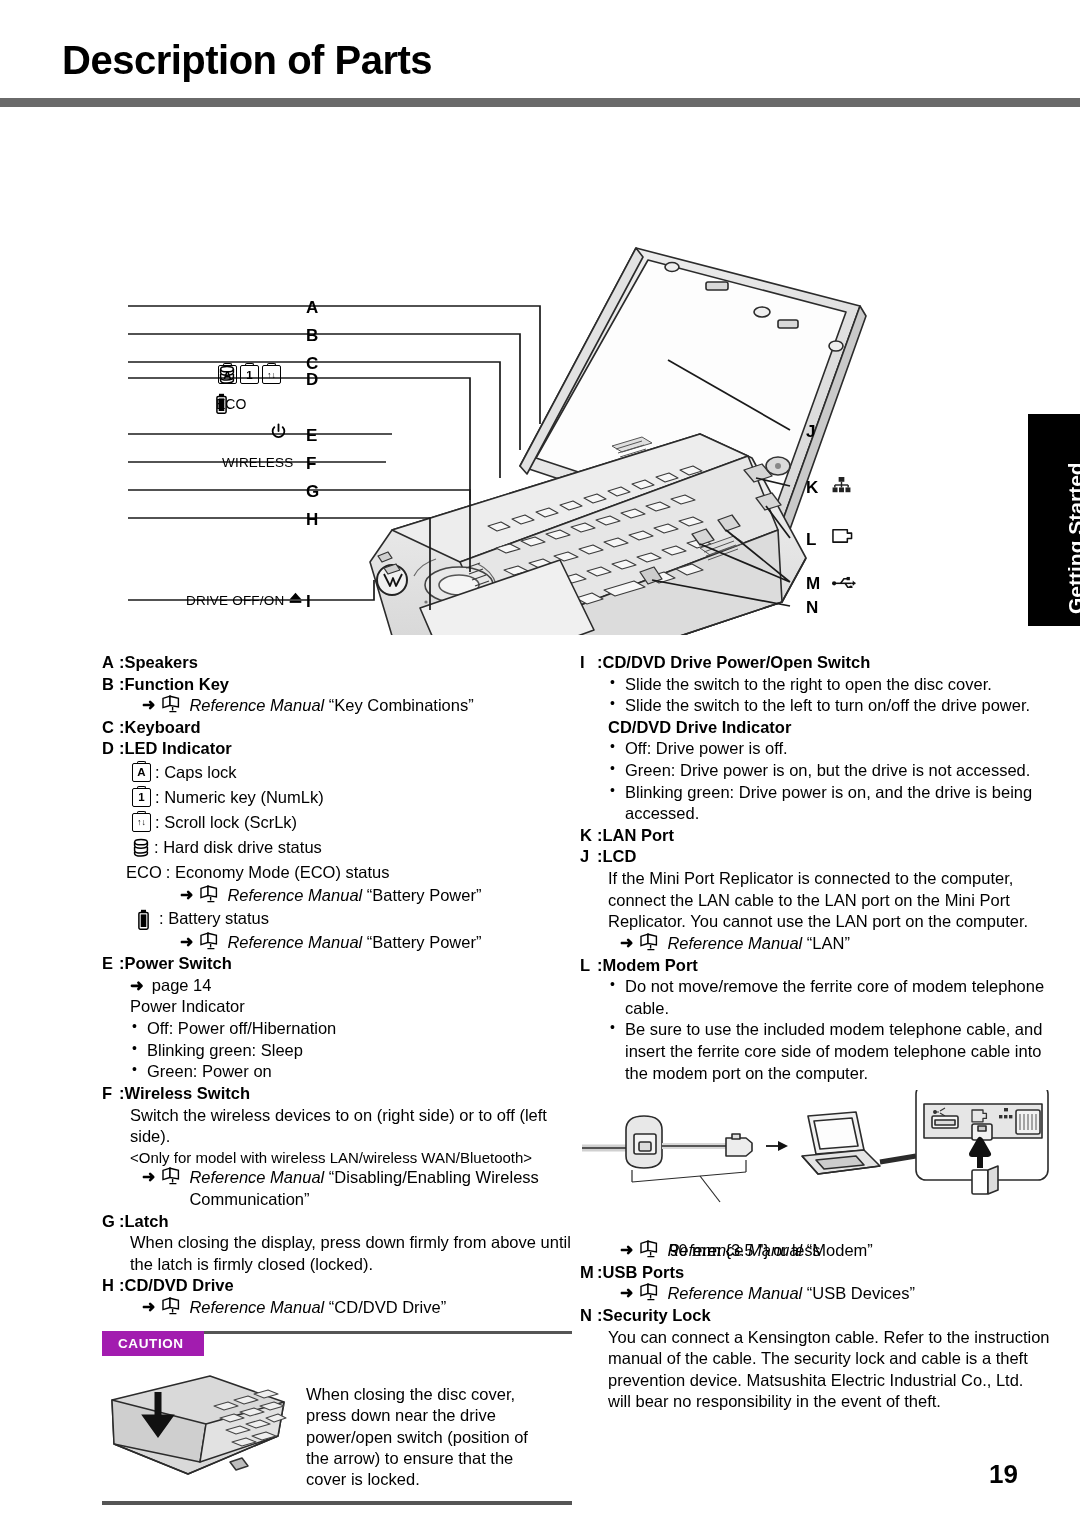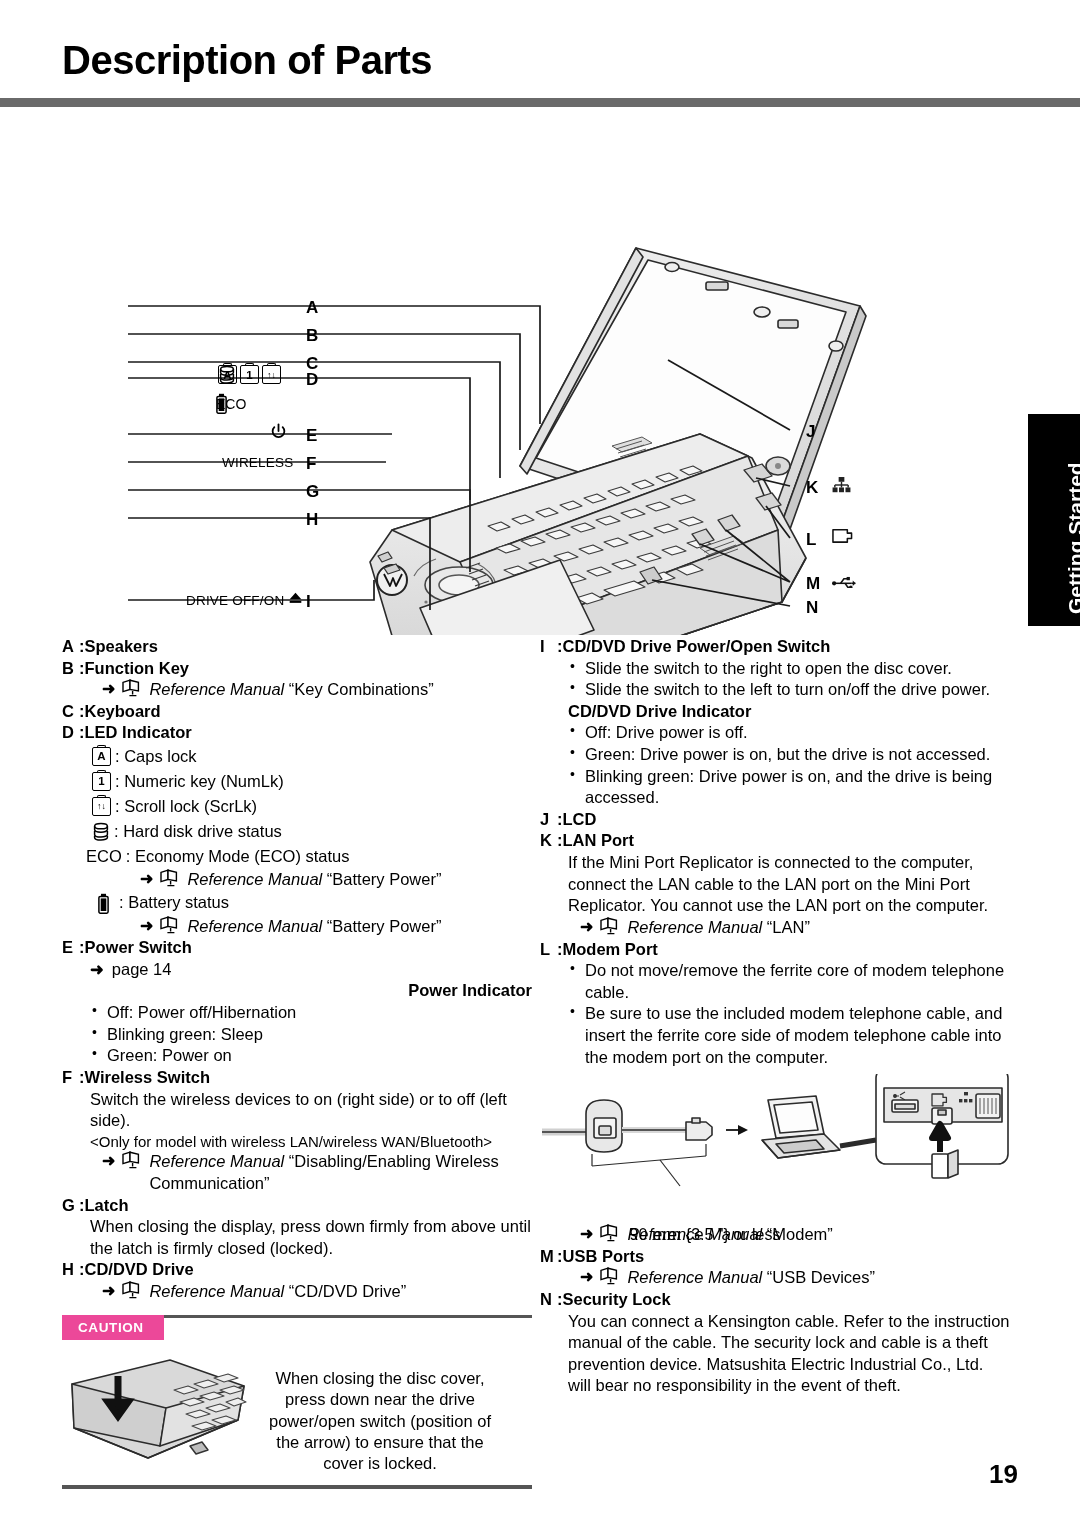--- a/index.html
+++ b/index.html
@@ -47,21 +47,21 @@
   }
 
   
   .diagram { position: absolute; left: 0; top: 110px; width: 1010px; height: 525px; }
   .diagram svg { position: absolute; left: 0; top: 0; }
 
   .cal { position: absolute; font-size: 17px; font-weight: bold; }
   .lbl-txt { position: absolute; font-size: 13.5px; letter-spacing: 0.2px; }
 
   
-  .col { position: absolute; top: 636px; font-size: 16.5px; line-height: 1.31; }
+  .col { position: absolute; top: 652px; font-size: 16.5px; line-height: 1.31; margin-left: 40px; }
   .col-left { left: 62px; width: 470px; }
   .col-right { left: 540px; width: 470px; }
 
   .item { font-weight: bold; font-size: 16.5px; white-space: nowrap; }
   .item .k { display: inline-block; min-width: 17px; }
   .body { margin-left: 28px; }
   .bullets { margin-left: 28px; list-style: none; }
   .bullets li { position: relative; padding-left: 17px; }
   .bullets li::before {
     content: "\2022";
@@ -99,21 +99,21 @@
   }
   .hdd { display: inline-block; width: 18px; height: 19px; }
   .batt { display: inline-block; width: 11px; height: 21px; }
   .bookicon { display: inline-block; width: 22px; height: 18px; flex: 0 0 auto; }
 
   
   .caution-wrap { margin-top: 12px; position: relative; }
   .caution-rule { height: 3px; background: #555; width: 470px; }
   .caution-badge {
     position: absolute; left: 0; top: 0;
-    background: #ec4899; color: #fff;
+    background: #a21caf; color: #fff;
     font-size: 13.5px; font-weight: bold;
     padding: 4px 20px 4px 16px;
     letter-spacing: 0.6px;
   }
   .caution-body { display: flex; gap: 14px; padding-top: 32px; }
   .caution-text { font-size: 16.5px; line-height: 1.3; padding-top: 18px; }
   .caution-bottom { height: 3.5px; background: #555; width: 470px; margin-top: 10px; }
 
   .modem-fig { margin-top: 6px; position: relative; height: 150px; }
   .modem-cap { text-align: center; font-size: 16px; margin-top: 2px; width: 330px; }
@@ -482,21 +482,21 @@
     <span class="rtxt"><span>Reference Manual</span> <span class="q">“Battery Power”</span></span>
   </div>
 
   <div class="item">
     <span class="k">E</span><span>:</span><span>Power Switch</span>
   </div>
   <div class="body" style="display:flex; gap:8px;">
     <span style="font-weight:bold;">➜</span>
     <span>page 14</span>
   </div>
-  <div class="body" style="font-weight:bold;text-align:right;">Power Indicator</div>
+  <div class="body" style="font-weight:normal;">Power Indicator</div>
   <ul class="bullets">
     <li>Off: Power off/Hibernation</li>
     <li>Blinking green: Sleep</li>
     <li>Green: Power on</li>
   </ul>
 
   <div class="item">
     <span class="k">F</span><span>:</span><span>Wireless Switch</span>
   </div>
   <div class="body">Switch the wireless devices to on (right side) or to off (left side).</div>
@@ -559,21 +559,21 @@
                 <path d="M144 58 l14 -4 l10 4 l-14 4 z"></path>
               <path d="M164 52 l12 -4 l8 4 l-12 4 z"></path>
               <path d="M130 76 l14 -4 l10 4 l-14 4 z"></path>
                 <path d="M150 70 l14 -4 l10 4 l-14 4 z"></path>
             </g>
             <path d="M128 96 l12 -4 l6 8 l-12 4 z" fill="#bdbdbd" stroke="#333"></path>
           </g>
           <path d="M56 26 V56 M46 52 L56 66 L66 52 Z" stroke="#111" stroke-width="7" fill="#111"></path>
         </svg>
       </div>
-      <div class="caution-text" style="width:228px;text-align:center;">When closing the disc cover, press down near the drive power/open switch (position of the arrow) to ensure that the cover is locked.</div>
+      <div class="caution-text" style="width:228px;">When closing the disc cover, press down near the drive power/open switch (position of the arrow) to ensure that the cover is locked.</div>
     </div>
     <div class="caution-bottom"></div>
   </div>
 </div>
 
 <div class="col col-right">
 
   <div class="item">
     <span class="k">I</span><span>:</span><span>CD/DVD Drive Power/Open Switch</span>
   </div>
@@ -582,25 +582,25 @@
     <li>Slide the switch to the left to turn on/off the drive power.</li>
   </ul>
   <div class="body" style="font-weight:bold;">CD/DVD Drive Indicator</div>
   <ul class="bullets">
     <li>Off: Drive power is off.</li>
     <li>Green: Drive power is on, but the drive is not accessed.</li>
     <li>Blinking green: Drive power is on, and the drive is being accessed.</li>
   </ul>
 
   <div class="item">
+    <span class="k">K</span><span>:</span><span>LAN Port</span>
+  </div>
+
+  <div class="item">
     <span class="k">J</span><span>:</span><span>LCD</span>
-  </div>
-
-  <div class="item">
-    <span class="k">K</span><span>:</span><span>LAN Port</span>
   </div>
   <div class="body">If the Mini Port Replicator is connected to the computer, connect the LAN cable to the LAN port on the Mini Port Replicator. You cannot use the LAN port on the computer.</div>
   <div class="ref">
     <span class="arw">➜</span>
     <span class="bookicon">
       <svg viewBox="0 0 22 18" width="22" height="18">
           <g fill="none" stroke="#000" stroke-width="1.4">
         <path d="M2 3.4 L9 1.2 L9 10.4 L2 12.6 Z" fill="#fff"></path>
         <path d="M9 1.2 L17.4 3.4 L17.4 12 L9 10.4 Z" fill="#fff"></path>
         <path d="M11.6 12 L11.6 15.4 M8.4 16.6 H15.4"></path>

